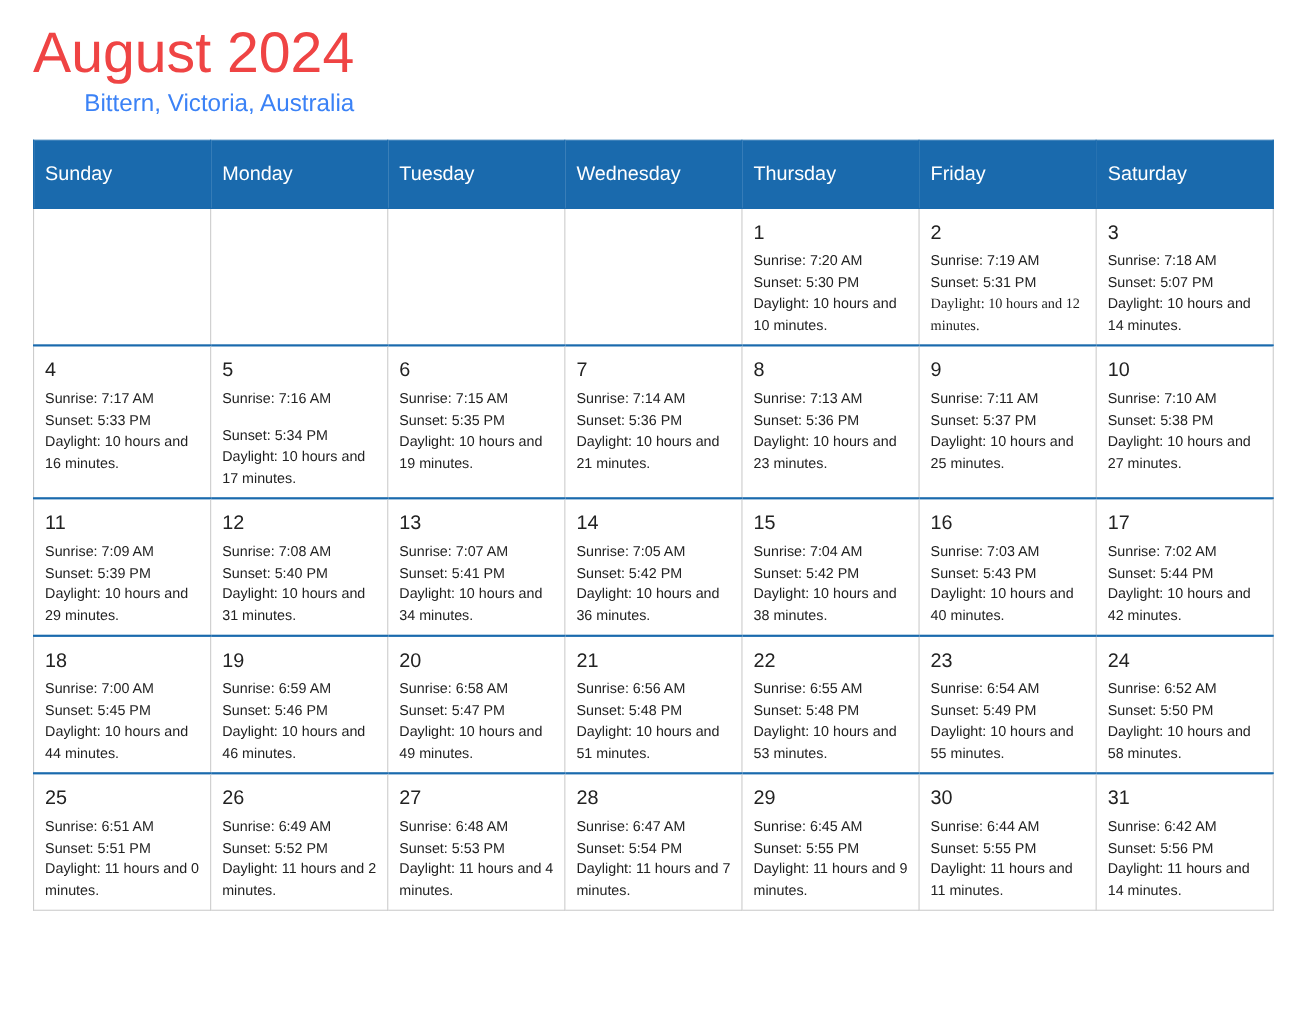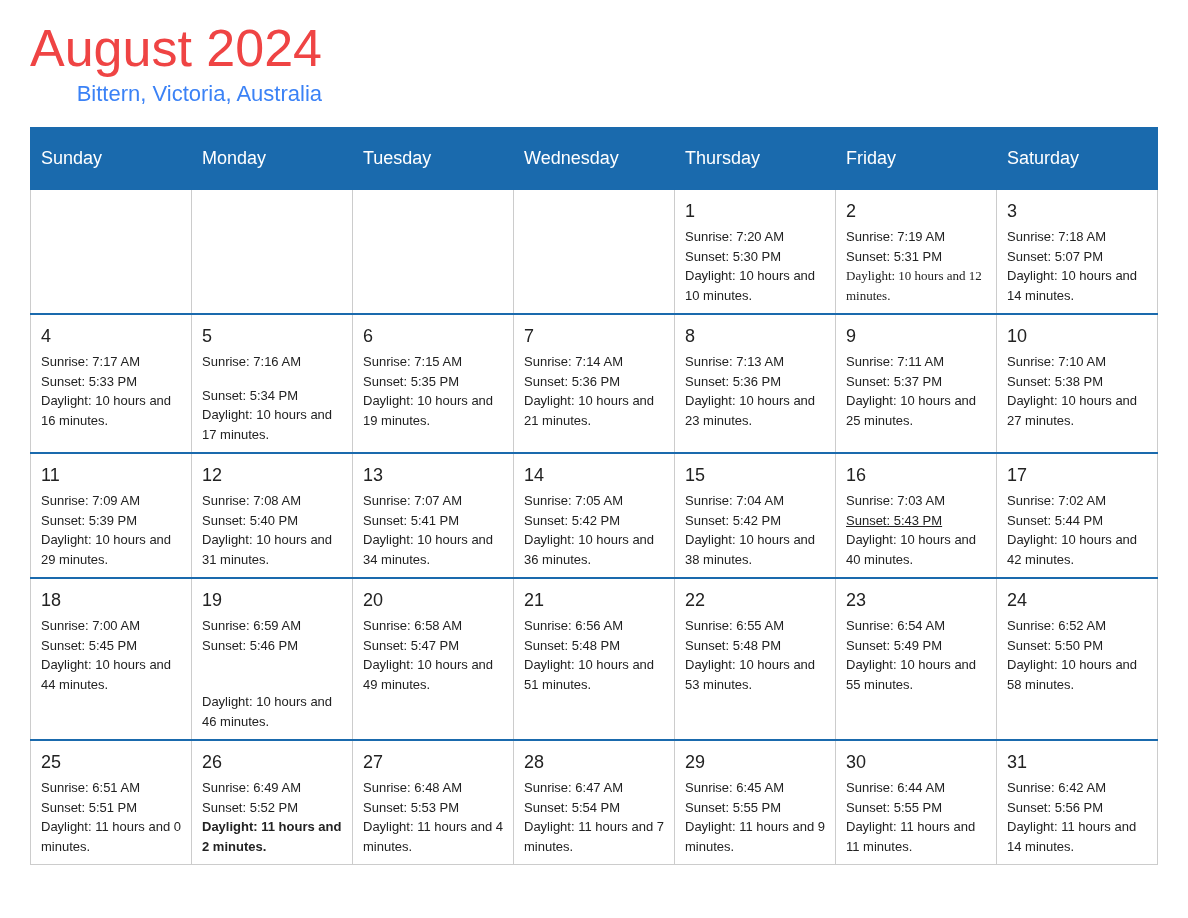--- a/index.html
+++ b/index.html
@@ -194,42 +194,42 @@
         </td>
         <td>
           <span class="day-number">15</span>
           <span style="display: block;">Sunrise: 7:04 AM</span>
           <span style="display: block;">Sunset: 5:42 PM</span>
           <span style="display: block;">Daylight: 10 hours and 38 minutes.</span>
         </td>
         <td>
           <span class="day-number">16</span>
           <span style="display: block;">Sunrise: 7:03 AM</span>
-          <span style="display: block; text-decoration: underline;">Sunset: 5:43 PM</span>
+          <span style="display: block;">Sunset: 5:43 PM</span>
           <span style="display: block;">Daylight: 10 hours and 40 minutes.</span>
         </td>
         <td>
           <span class="day-number">17</span>
           <span style="display: block;">Sunrise: 7:02 AM</span>
           <span style="display: block;">Sunset: 5:44 PM</span>
           <span style="display: block;">Daylight: 10 hours and 42 minutes.</span>
         </td>
       </tr>
       <tr class="row-divider">
         <td>
           <span class="day-number">18</span>
           <span style="display: block;">Sunrise: 7:00 AM</span>
           <span style="display: block;">Sunset: 5:45 PM</span>
           <span style="display: block;">Daylight: 10 hours and 44 minutes.</span>
         </td>
         <td>
           <span class="day-number">19</span>
           <span style="display: block;">Sunrise: 6:59 AM</span>
           <span style="display: block;">Sunset: 5:46 PM</span>
-          <span style="display: block; margin-top: 37px;">Daylight: 10 hours and 46 minutes.</span>
+          <span style="display: block;">Daylight: 10 hours and 46 minutes.</span>
         </td>
         <td>
           <span class="day-number">20</span>
           <span style="display: block;">Sunrise: 6:58 AM</span>
           <span style="display: block;">Sunset: 5:47 PM</span>
           <span style="display: block;">Daylight: 10 hours and 49 minutes.</span>
         </td>
         <td>
           <span class="day-number">21</span>
           <span style="display: block;">Sunrise: 6:56 AM</span>
@@ -259,21 +259,21 @@
         <td>
           <span class="day-number">25</span>
           <span style="display: block;">Sunrise: 6:51 AM</span>
           <span style="display: block;">Sunset: 5:51 PM</span>
           <span style="display: block;">Daylight: 11 hours and 0 minutes.</span>
         </td>
         <td>
           <span class="day-number">26</span>
           <span style="display: block;">Sunrise: 6:49 AM</span>
           <span style="display: block;">Sunset: 5:52 PM</span>
-          <span style="display: block; font-weight: bold;">Daylight: 11 hours and 2 minutes.</span>
+          <span style="display: block;">Daylight: 11 hours and 2 minutes.</span>
         </td>
         <td>
           <span class="day-number">27</span>
           <span style="display: block;">Sunrise: 6:48 AM</span>
           <span style="display: block;">Sunset: 5:53 PM</span>
           <span style="display: block;">Daylight: 11 hours and 4 minutes.</span>
         </td>
         <td>
           <span class="day-number">28</span>
           <span style="display: block;">Sunrise: 6:47 AM</span>

